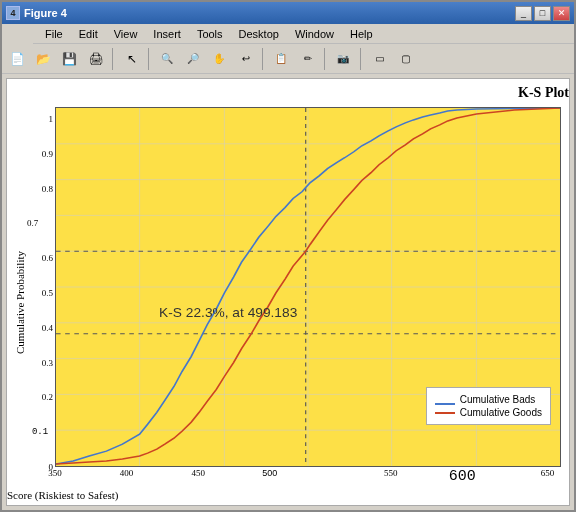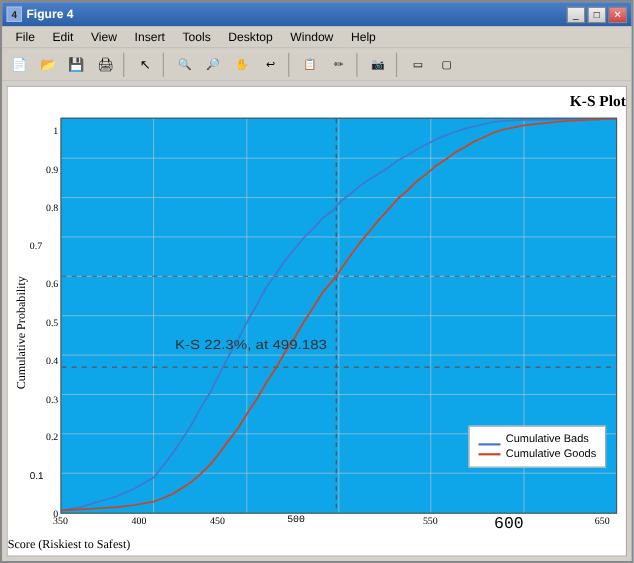--- a/index.html
+++ b/index.html
@@ -11,21 +11,21 @@
     .title-bar { height: 22px; background: linear-gradient(to bottom, #4a7fc8, #2a5fa8); display: flex; align-items: center; justify-content: space-between; padding: 0 4px; flex-shrink: 0; }
     .title-bar-left { display: flex; align-items: center; gap: 4px; color: white; font-size: 11px; font-weight: bold; }
     .title-icon { width: 14px; height: 14px; background: #88aadd; border: 1px solid #aabbee; font-size: 9px; display: flex; align-items: center; justify-content: center; color: #222; }
     .title-buttons { display: flex; gap: 2px; }
     .title-btn { width: 17px; height: 15px; border: 1px solid #888; font-size: 9px; display: flex; align-items: center; justify-content: center; cursor: pointer; color: #000; }
     .title-btn.min { background: linear-gradient(to bottom, #eee, #ccc); }
     .title-btn.max { background: linear-gradient(to bottom, #eee, #ccc); }
     .title-btn.close { background: linear-gradient(to bottom, #e88, #c44); color: white; }
 
     
-    .menu-bar { height: 20px; background: #d4d0c8; display: flex; align-items: center; padding: 0 4px; border-bottom: 1px solid #bbb; flex-shrink: 0; }
+    .menu-bar { height: 20px; background: #d4d0c8; display: flex; align-items: center; padding: 0 4px; border-bottom: 1px solid #bbb; flex-shrink: 0; margin-left: 31px; }
     .menu-item { padding: 2px 8px; font-size: 11px; cursor: pointer; color: #000; }
 
     
     .toolbar { height: 30px; background: #d4d0c8; display: flex; align-items: center; padding: 2px 4px; gap: 2px; border-bottom: 1px solid #bbb; flex-shrink: 0; }
     .tb-btn { width: 24px; height: 24px; border: 1px solid transparent; background: transparent; display: flex; align-items: center; justify-content: center; cursor: pointer; font-size: 12px; }
     .tb-sep { width: 4px; height: 22px; border-left: 1px solid #999; margin: 0 2px; }
 
     
     .figure-area { flex: 1; background: #d4d0c8; padding: 4px; display: flex; flex-direction: column; }
 
@@ -88,33 +88,33 @@
   <div class="figure-area">
     <div class="plot-container">
       <div class="plot-title">K-S Plot</div>
 
       <div style="position:absolute; left:6px; top:60px; bottom:40px; width:14px; display:flex; align-items:center; justify-content:center;">
         <span style="font-size:11px; font-family:'Times New Roman',serif; writing-mode:vertical-rl; transform:rotate(180deg); white-space:nowrap; color:#000;">Cumulative Probability</span>
       </div>
 
       <div style="position:absolute; left:20px; top:30px; bottom:38px; width:26px; display:flex; flex-direction:column-reverse; justify-content:space-between;">
         <span style="font-size:9px; font-family:'Times New Roman',serif; text-align:right; transform:translateY(50%);">0</span>
-        <span style="font-size:9px; font-family:Liberation Sans, sans-serif; text-align:left; transform:translateY(50%);">0.1</span>
+        <span style="font-size:9px; font-family:Liberation Mono, monospace; text-align:center; transform:translateY(50%);">0.1</span>
         <span style="font-size:9px; font-family:'Times New Roman',serif; text-align:right; transform:translateY(50%);">0.2</span>
         <span style="font-size:9px; font-family:'Times New Roman',serif; text-align:right; transform:translateY(50%);">0.3</span>
         <span style="font-size:9px; font-family:'Times New Roman',serif; text-align:right; transform:translateY(50%);">0.4</span>
         <span style="font-size:9px; font-family:'Times New Roman',serif; text-align:right; transform:translateY(50%);">0.5</span>
         <span style="font-size:9px; font-family:'Times New Roman',serif; text-align:right; transform:translateY(50%);">0.6</span>
         <span style="font-size:9px; font-family:'Times New Roman',serif; text-align:left; transform:translateY(50%);">0.7</span>
         <span style="font-size:9px; font-family:'Times New Roman',serif; text-align:right; transform:translateY(50%);">0.8</span>
         <span style="font-size:9px; font-family:'Times New Roman',serif; text-align:right; transform:translateY(50%);">0.9</span>
         <span style="font-size:9px; font-family:'Times New Roman',serif; text-align:right; transform:translateY(50%);">1</span>
       </div>
 
-      <div style="position:absolute; top:28px; left:48px; right:8px; bottom:38px; background:#0ea5e9; border:1px solid #555;">
+      <div style="position:absolute; top:28px; left:48px; right:8px; bottom:38px; background:#fde047; border:1px solid #555;">
         <svg width="100%" height="100%" viewBox="0 0 440 360" preserveAspectRatio="none">
 
           <line x1="0" y1="36" x2="440" y2="36" stroke="#ccc" stroke-width="0.5"></line>
           <line x1="0" y1="72" x2="440" y2="72" stroke="#ccc" stroke-width="0.5"></line>
           <line x1="0" y1="108" x2="440" y2="108" stroke="#ccc" stroke-width="0.5"></line>
           <line x1="0" y1="144" x2="440" y2="144" stroke="#ccc" stroke-width="0.5"></line>
           <line x1="0" y1="180" x2="440" y2="180" stroke="#ccc" stroke-width="0.5"></line>
           <line x1="0" y1="216" x2="440" y2="216" stroke="#ccc" stroke-width="0.5"></line>
           <line x1="0" y1="252" x2="440" y2="252" stroke="#ccc" stroke-width="0.5"></line>
           <line x1="0" y1="288" x2="440" y2="288" stroke="#ccc" stroke-width="0.5"></line>
@@ -231,21 +231,21 @@
             "></polyline>
 
           <text x="90" y="210" font-size="12" font-family="Helvetica,sans-serif" fill="#333">K-S 22.3%, at 499.183</text>
         </svg>
       </div>
 
       <div style="position:absolute; bottom:20px; left:48px; right:8px; display:flex; justify-content:space-between;">
         <span style="font-size:9px; font-family:'Times New Roman',serif; transform:translateX(-50%);">350</span>
         <span style="font-size:9px; font-family:'Times New Roman',serif; transform:translateX(-50%);">400</span>
         <span style="font-size:9px; font-family:'Times New Roman',serif; transform:translateX(-50%);">450</span>
-        <span style="font-size:9px; font-family:Liberation Mono, monospace; transform:translateX(-50%);">500</span>
+        <span style="font-size:9px; font-family:Liberation Sans, sans-serif; transform:translateX(-50%);">500</span>
         <span style="font-size:9px; font-family:'Times New Roman',serif; transform:translateX(-50%);margin-left:48px;">550</span>
         <span style="font-size:15px; font-family:Liberation Mono, monospace; transform:translateX(-50%);">600</span>
         <span style="font-size:9px; font-family:'Times New Roman',serif; transform:translateX(-50%);">650</span>
       </div>
 
       <div style="position:absolute; bottom:4px; left:0; right:0; text-align:left;">
         <span style="font-size:11px; font-family:'Times New Roman',serif;">Score (Riskiest to Safest)</span>
       </div>
 
       <div style="position:absolute; right:18px; bottom:80px; border:1px solid #aaa; background:white; padding:4px 8px; font-size:10px; font-family:sans-serif;">

